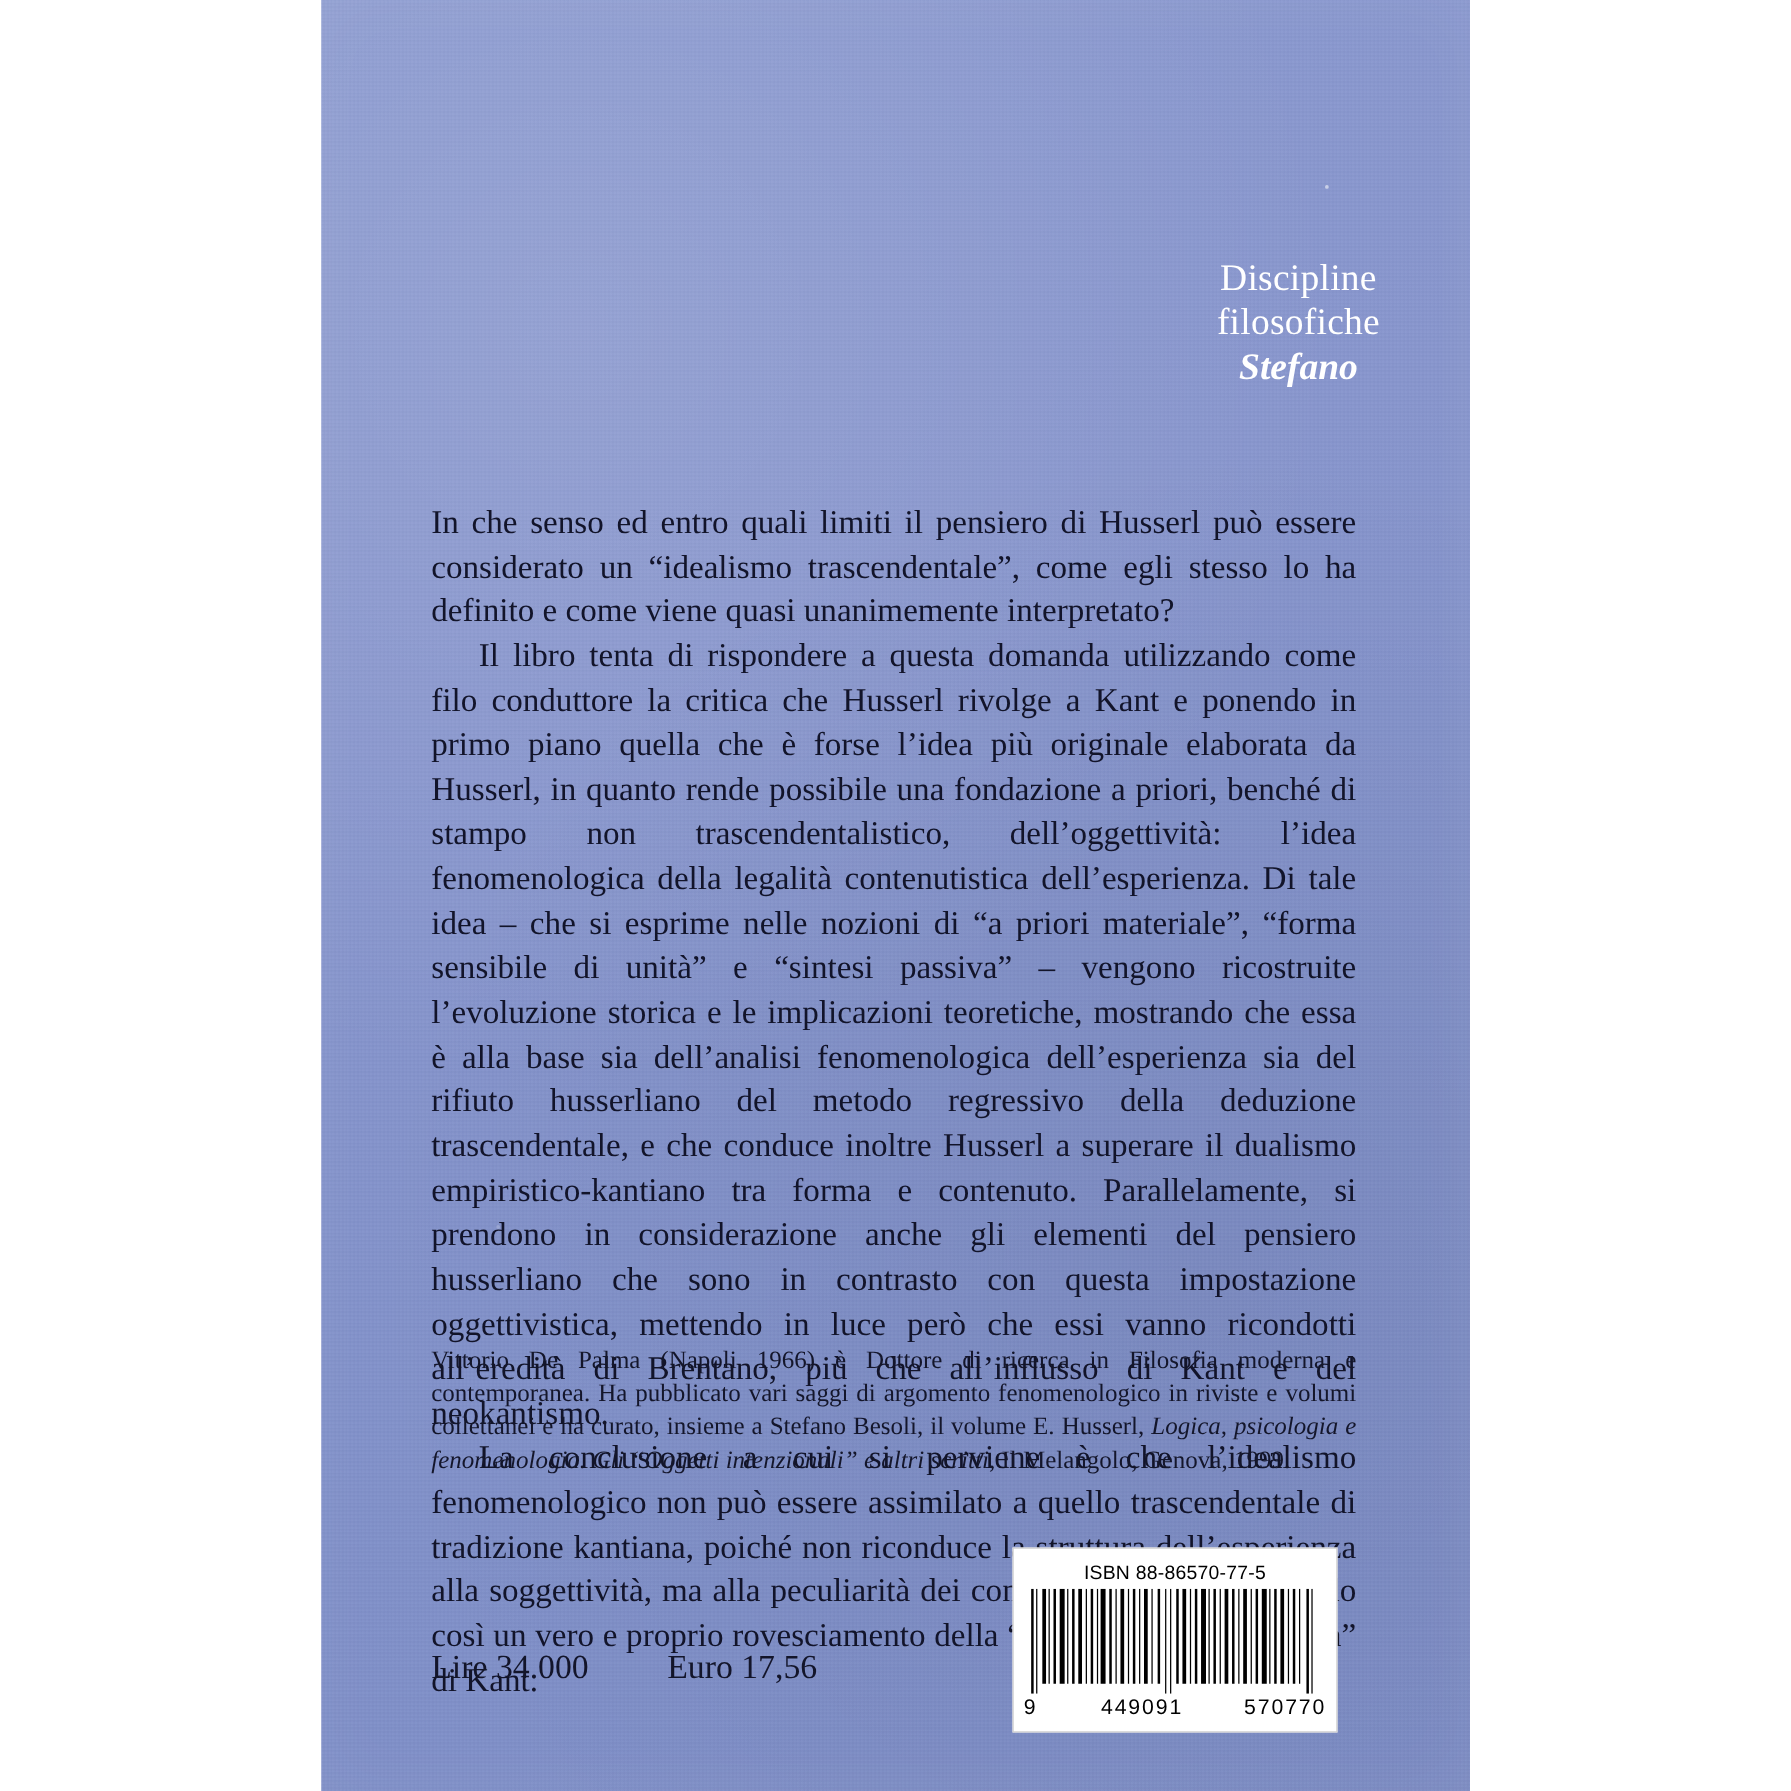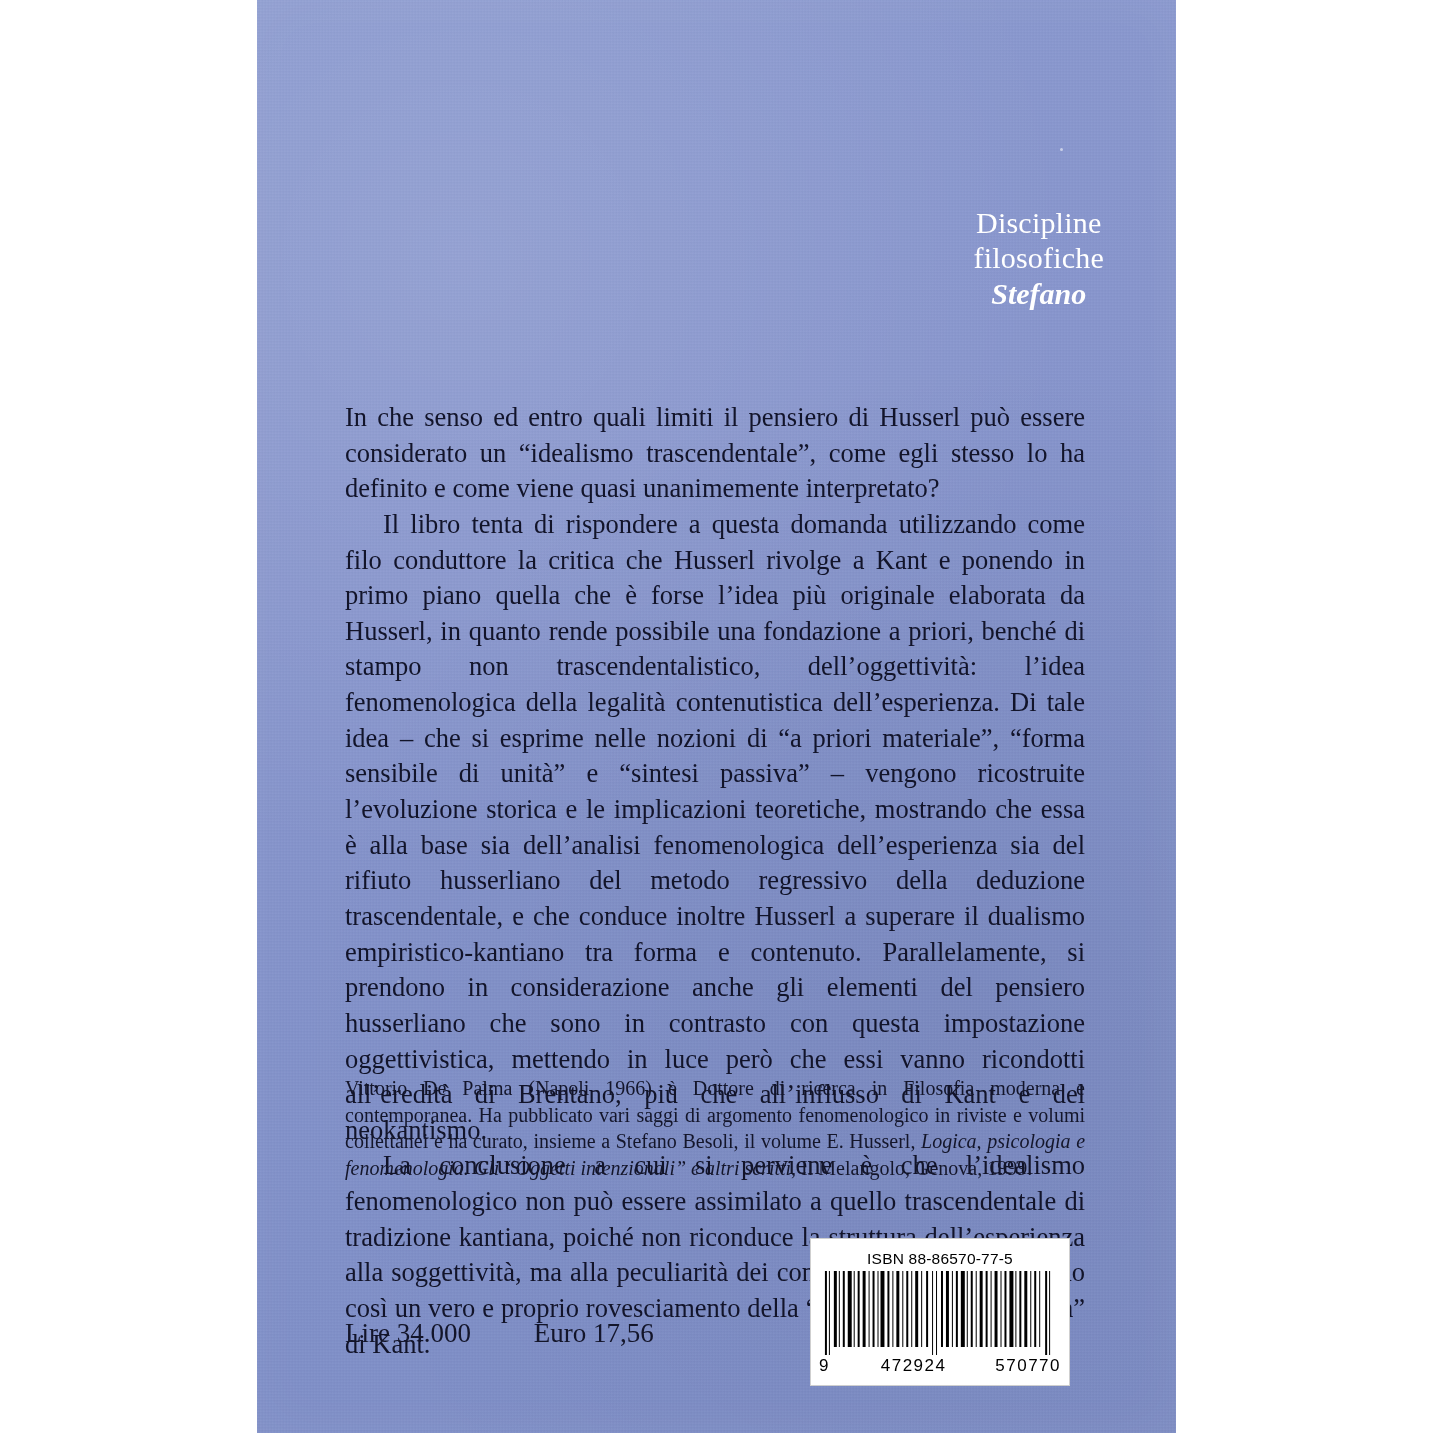--- a/index.html
+++ b/index.html
@@ -234,18 +234,18 @@
           <rect x="209" y="0" width="3" height="76"></rect>
           <rect x="215" y="0" width="1" height="76"></rect>
           <rect x="219" y="0" width="2" height="76"></rect>
           <rect x="224" y="0" width="1" height="76"></rect>
           <rect x="230" y="0" width="2" height="84"></rect>
           <rect x="234" y="0" width="1" height="84"></rect>
         </g>
       </svg>
       <div class="barcode-digits">
         <span class="lead">9</span>
-        <span>472924</span>
+        <span>449091</span>
         <span>570770</span>
       </div>
     </div>
   </div>
 </div>
 
 </body></html>

